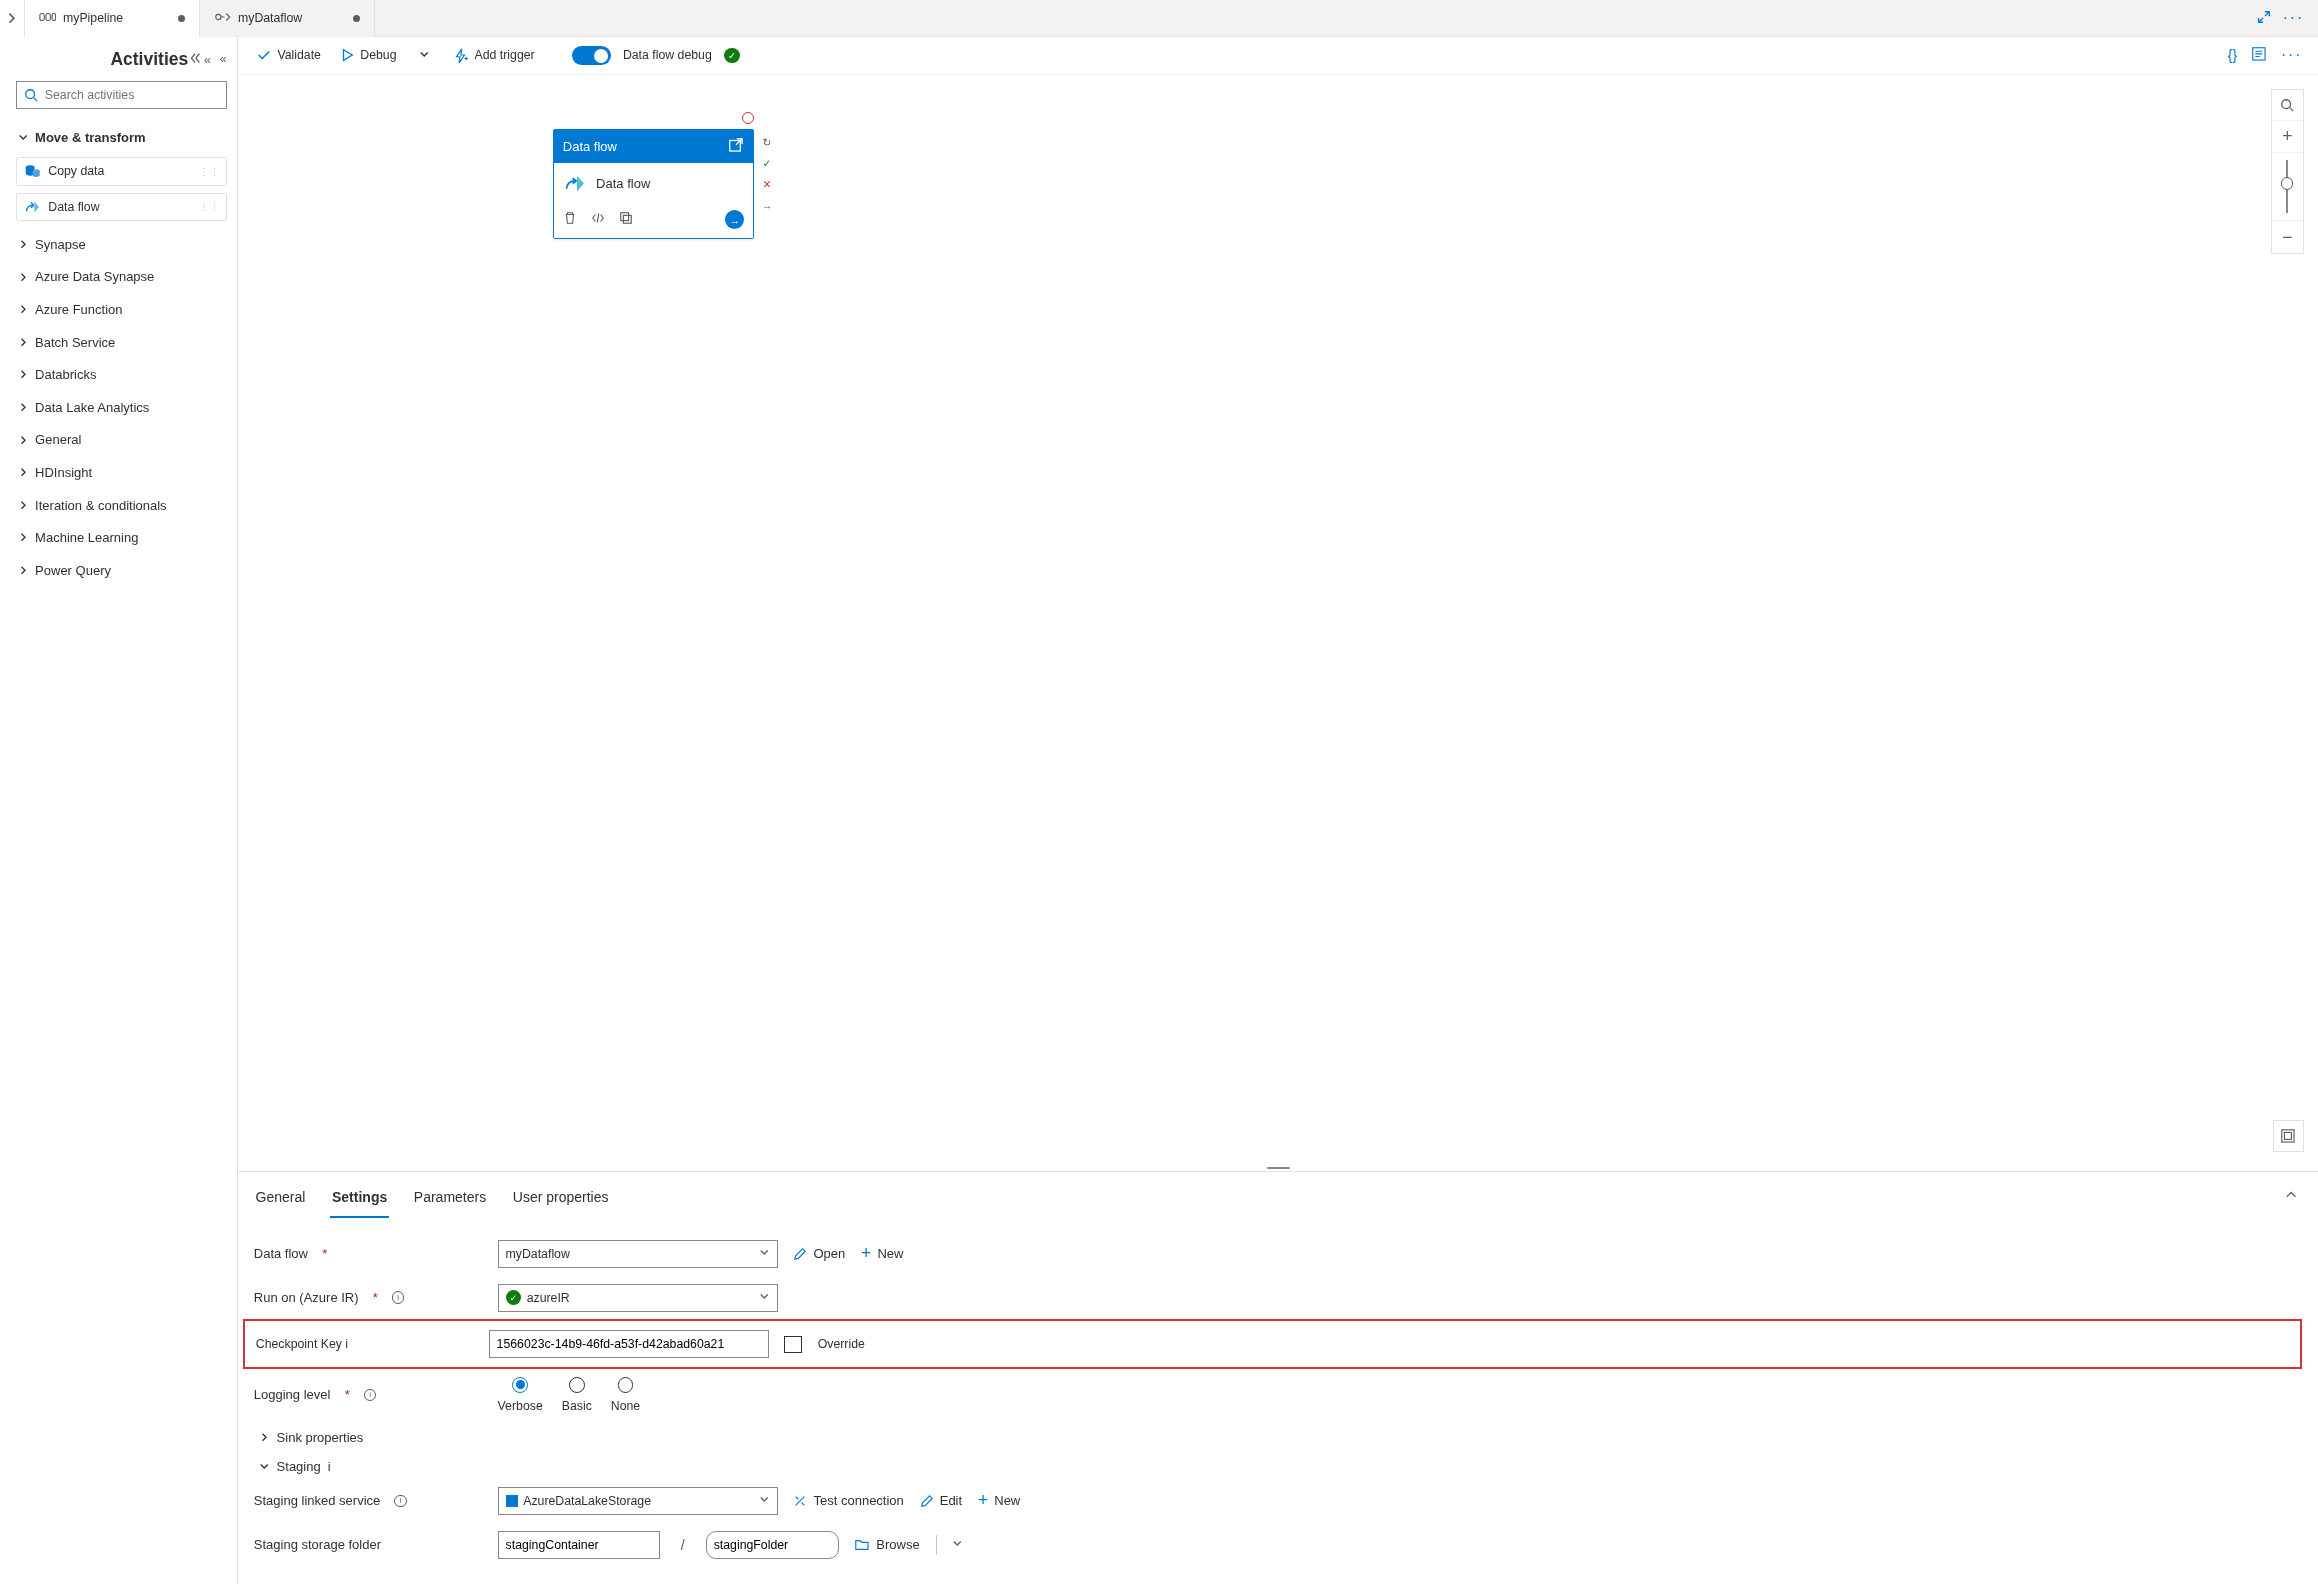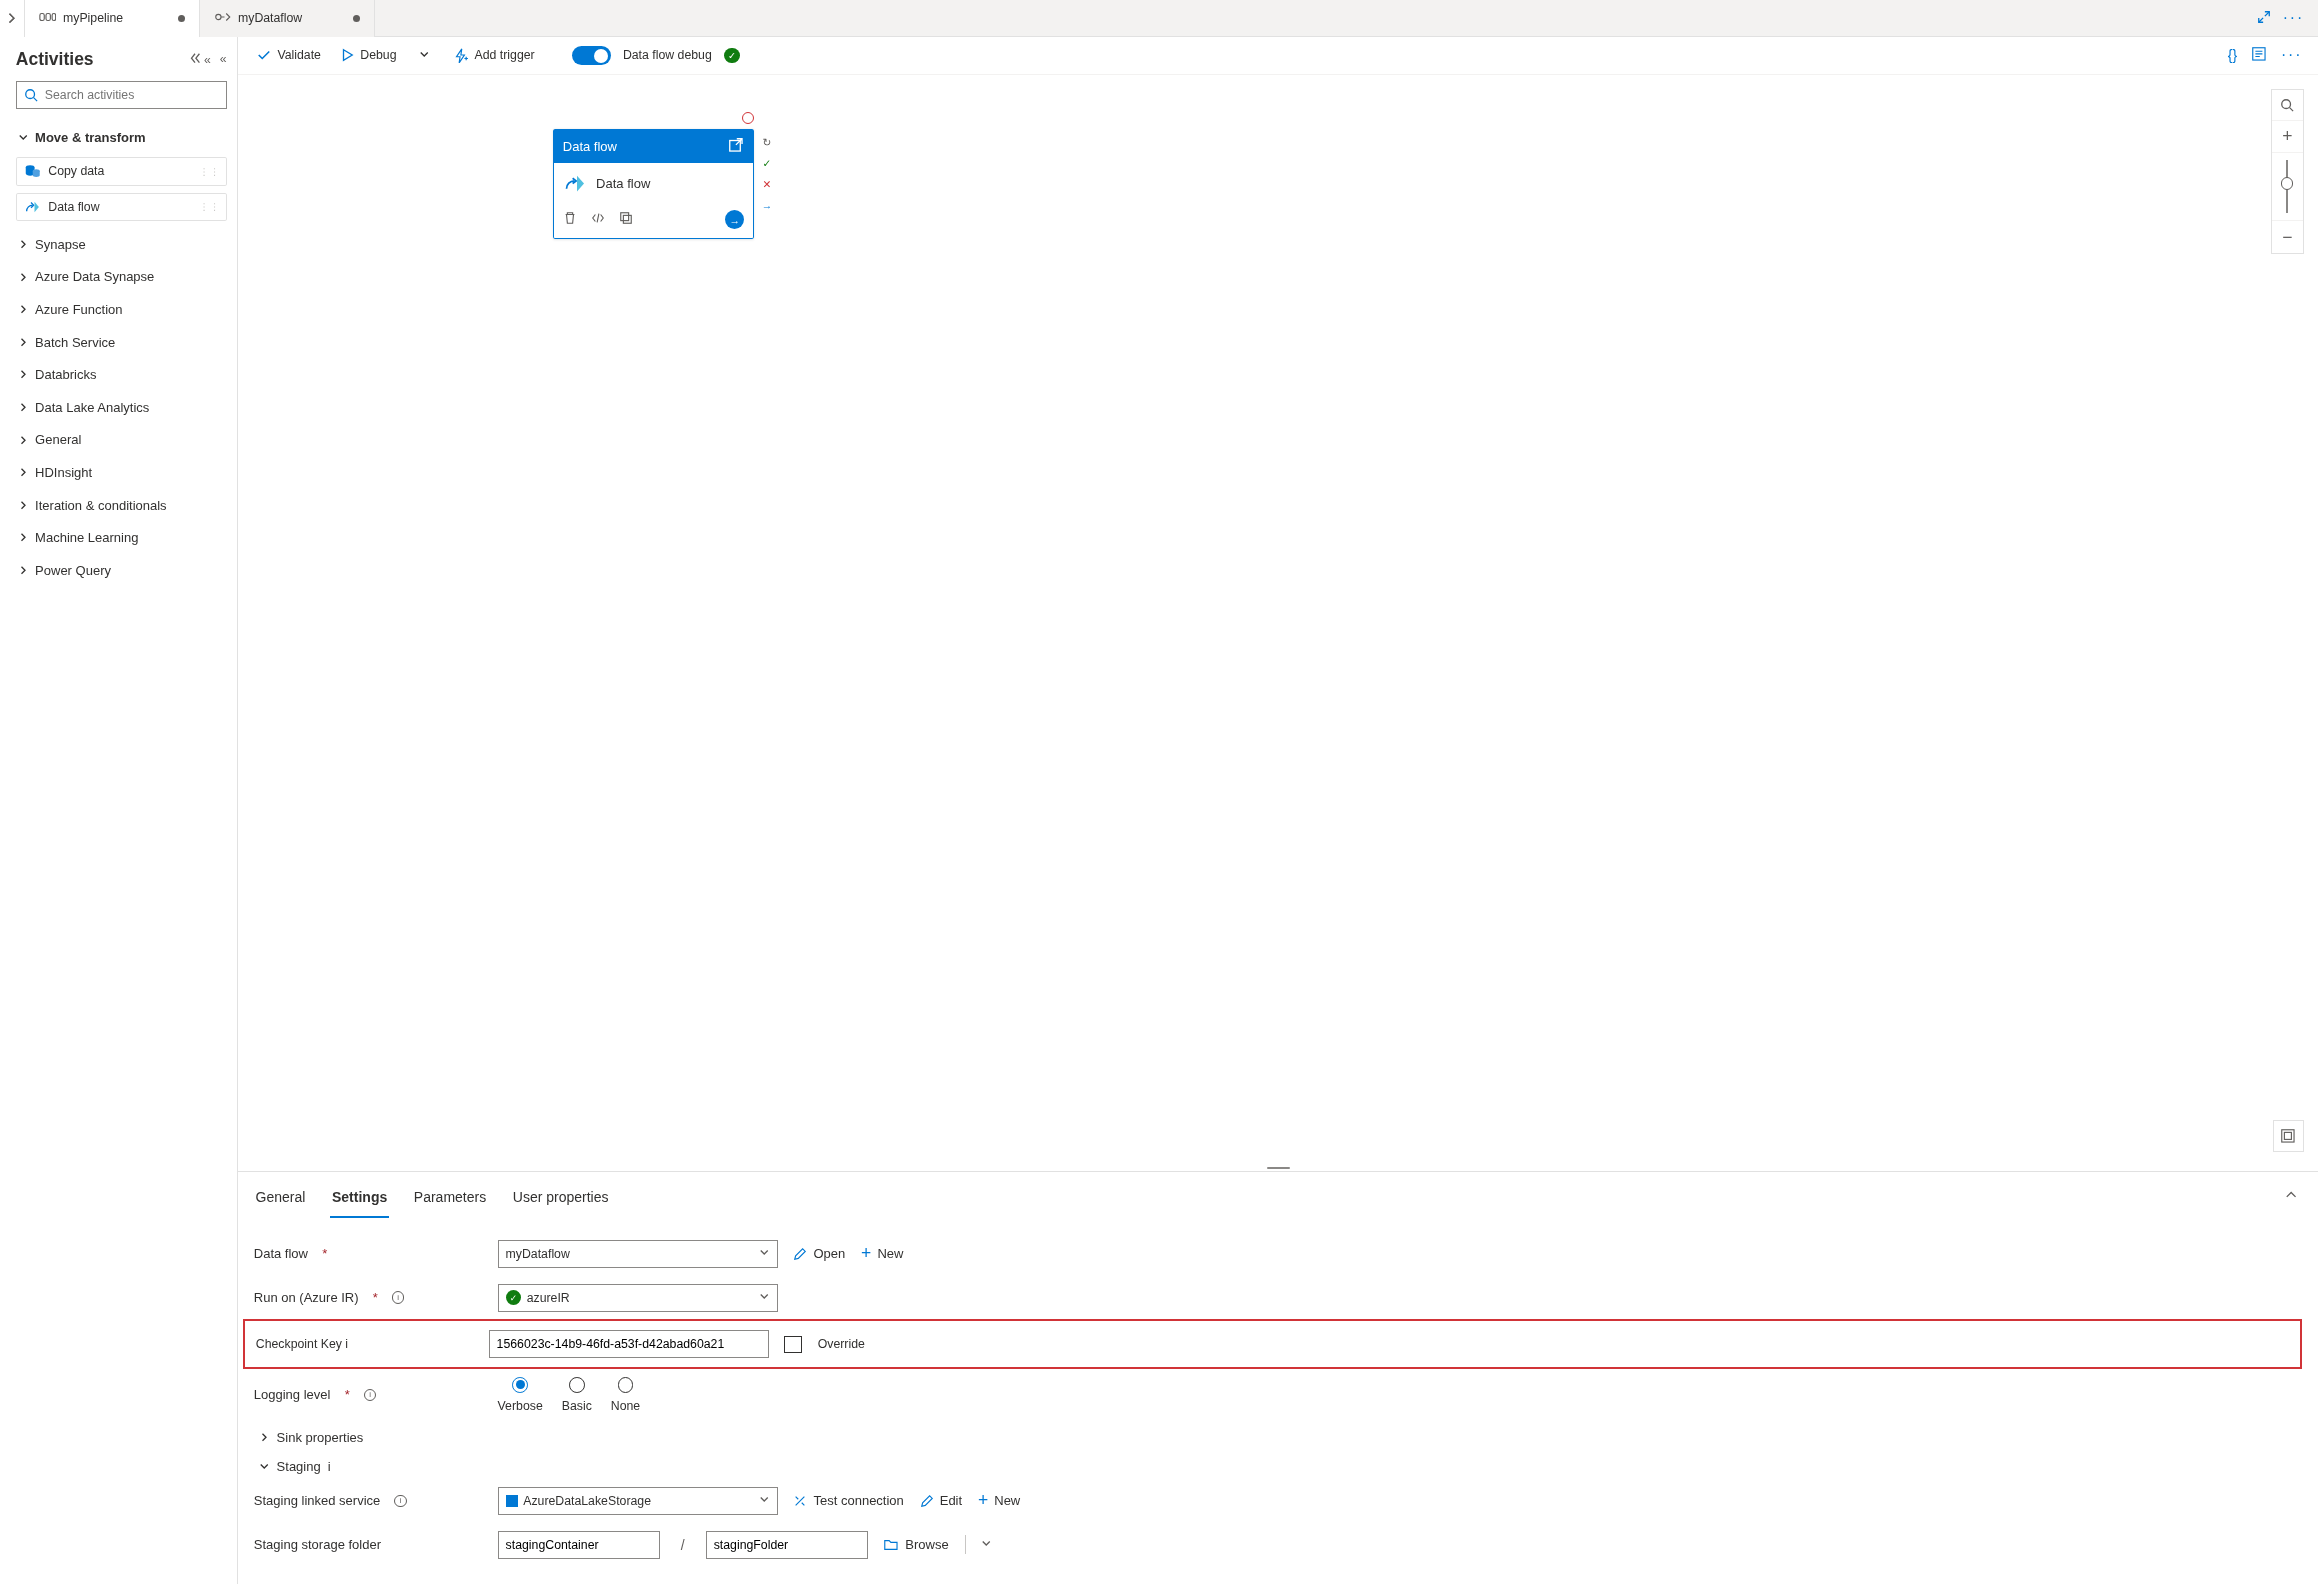--- a/index.html
+++ b/index.html
@@ -11,21 +11,21 @@
   .tab { display:flex; align-items:center; gap:7px; padding: 16px 14px; height:37px; background:#f3f2f1; border-right:0.9px solid #e1e1e1; cursor:pointer; min-width:175px; position:relative;}
   .tab.active { background:#fff; }
   .tab .dirty-dot { width:7px; height:7px; border-radius:50%; background:#605e5c; margin-left:auto; }
   .tab-icon-pipeline { color:#605e5c; }
   .tab-icon-flow { color:#605e5c; }
   .tabs-right { margin-left:auto; display:flex; gap:12.3px; padding-right:14px; align-items:center; color:#0078d4; }
 
   
   .layout { display:flex; height: calc(100vh - 37px); }
   .sidebar { width: 238px; border-right:0.9px solid #e1e1e1; padding: 12.3px 10.5px 12.3px 15.8px; overflow-y:auto;}
-  .sidebar-header { display:flex; align-items:center; justify-content:space-between; margin-bottom:10.5px;}
+  .sidebar-header { display:flex; align-items:center; justify-content:flex-end; margin-bottom:10.5px;}
   .sidebar-header h2 { font-size:17.5px; font-weight:600; }
   .sidebar-header .hdr-icons { display:flex; gap:8.8px; color:#605e5c; cursor:pointer;}
   .search-box { display:flex; align-items:center; gap:7px; border:0.9px solid #8a8886; height:28px; padding:8px 7px; margin-bottom:12.3px;}
   .search-box input { border:none; outline:none; flex:1; font-size:12.3px; color:#605e5c;}
   .search-box svg { color:#0078d4; }
   
   .cat-header { display:flex; align-items:center; gap:7px; padding:8.8px 1.8px; cursor:pointer; font-size:13px;text-align:right;}
   .cat-header.bold { font-weight:600; }
   .activity-card { display:flex; align-items:center; gap:7px; border:0.9px solid #e1e1e1; border-radius:1.8px; padding:5.3px 7px; margin:3.5px 0 7px 0; background:#fff; cursor:grab; position:relative;}
   .activity-card .grip { position:absolute; right:5.3px; color:#c8c6c4; letter-spacing:0.9px; font-size:9.6px;}
@@ -465,21 +465,21 @@
         </div>
 
         <div class="form-row">
           <div class="label">
               <span>Staging storage folder</span>
             </div>
           <div class="text-input" style="width:162px;">
               <input type="text" value="stagingContainer" style="">
             </div>
           <span class="slash">/</span>
-          <div class="text-input" style="width:162px;">
+          <div class="text-input" style="width:133px;border-radius:10px;">
               <input type="text" value="stagingFolder" style="">
             </div>
           <div class="link-action">
             <svg width="15.8" height="14" viewBox="0 0 18 16">
                 <path d="M2 3h5l2 2h7v8H2z" stroke="#0078d4" fill="none" stroke-width="1.3"></path>
               </svg>
             <span style="color:#323130;">Browse</span>
           </div>
           <div style="border-left:0.9px solid #c8c6c4; height:19px;"></div>
           <span><svg width="10.5" height="10.5" viewBox="0 0 12 12">

